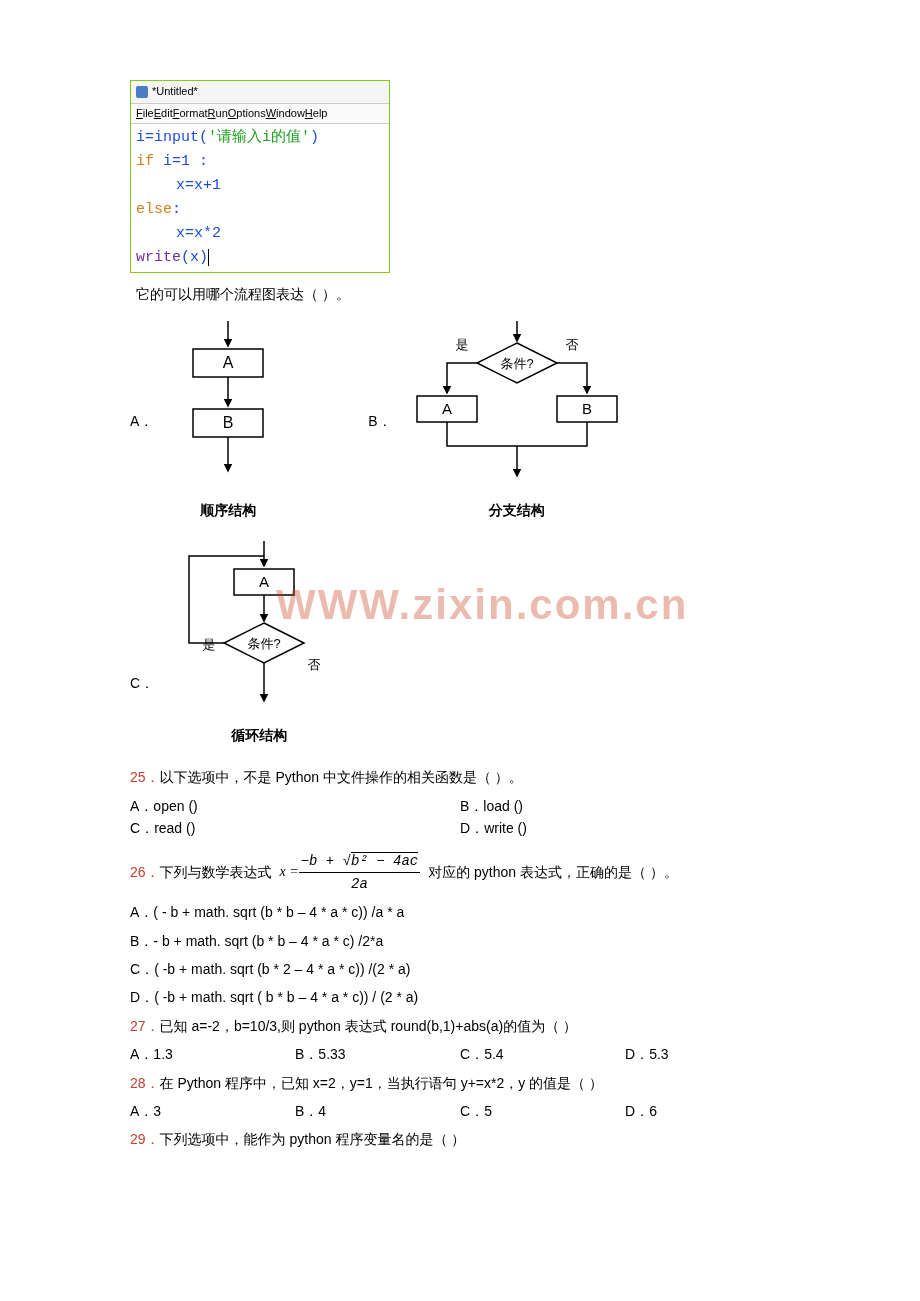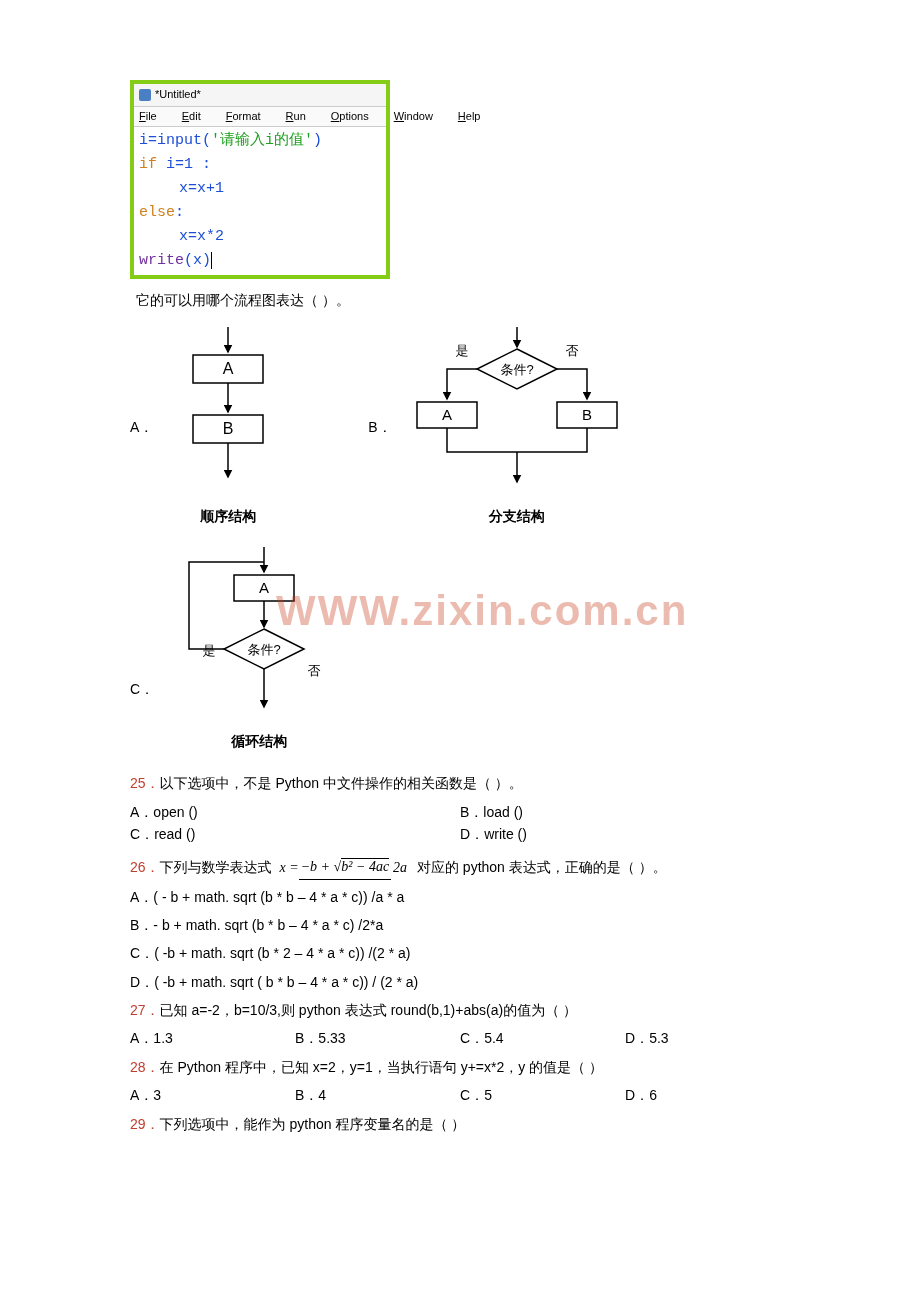--- a/index.html
+++ b/index.html
@@ -6,21 +6,21 @@
     body {
       font-family: "Microsoft YaHei", "SimSun", Arial, sans-serif;
       background: #fff;
       width: 920px;
       padding: 80px 130px 40px 130px;
       font-size: 14px;
       color: #000;
       line-height: 1.6;
     }
     .code-editor {
-      border: 4px solid #84cc16;
+      border: 1px solid #84cc16;
       width: 260px;
       margin-bottom: 10px;
     }
     .title-bar {
       background: #f5f5f5;
       padding: 2px 5px;
       font-size: 11px;
       border-bottom: 1px solid #ccc;
       display: flex;
       align-items: center;
@@ -31,21 +31,21 @@
       background: #4a7fc4;
       border-radius: 2px;
       margin-right: 4px;
     }
     .menu-bar {
       background: #fafafa;
       padding: 1px 5px;
       font-size: 11px;
       border-bottom: 1px solid #ccc;
       display: flex;
-      gap: 25px;
+      gap: 0;
     }
     .menu-bar span { cursor: default; }
     .underline-first::first-letter { text-decoration: underline; }
     .code-body {
       padding: 2px 5px;
       font-family: "Courier New", monospace;
       font-size: 15px;
       background: #fff;
     }
     .kw { color: #d08020; }
@@ -71,21 +71,21 @@
       pointer-events: none;
       z-index: 1;
     }
     .q-line { margin: 6px 0; }
     .q-num { color: #c04030; }
     .answer-grid-2 { display: flex; }
     .answer-grid-2 > div { width: 50%; }
     .answer-grid-4 { display: flex; }
     .answer-grid-4 > div { width: 25%; }
     .formula { display: inline-flex; align-items: center; vertical-align: middle; margin: 0 4px; }
-    .frac { display: inline-flex; flex-direction: row; align-items: center; font-style: italic; font-family: Liberation Serif, serif; }
+    .frac { display: inline-flex; flex-direction: column; align-items: center; font-style: italic; font-family: Liberation Mono, monospace; }
     .frac-top { border-bottom: 1px solid #000; padding: 0 2px; }
     .frac-bot { padding: 0 2px; }
     .sqrt-sym { font-style: normal; }
     .rel { position: relative; }
   </style>
 </head>
 <body>
 
 <div class="code-editor">
   <div class="title-bar">

